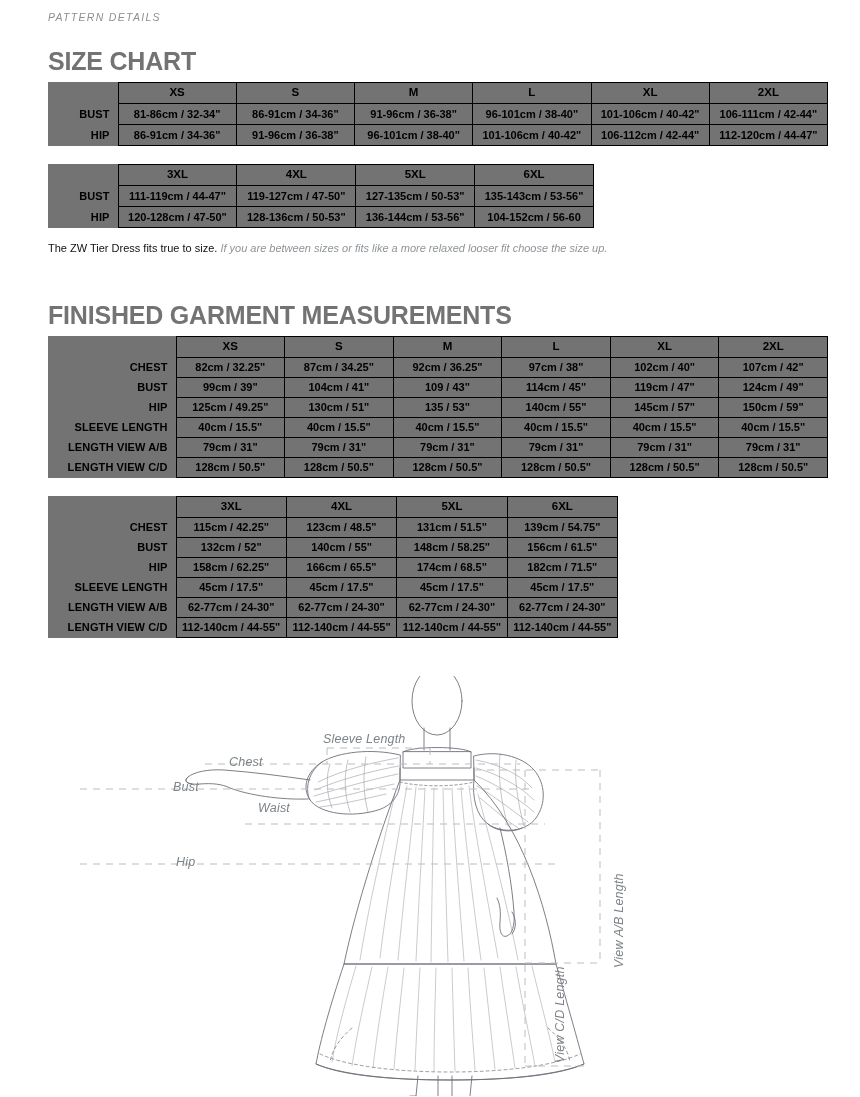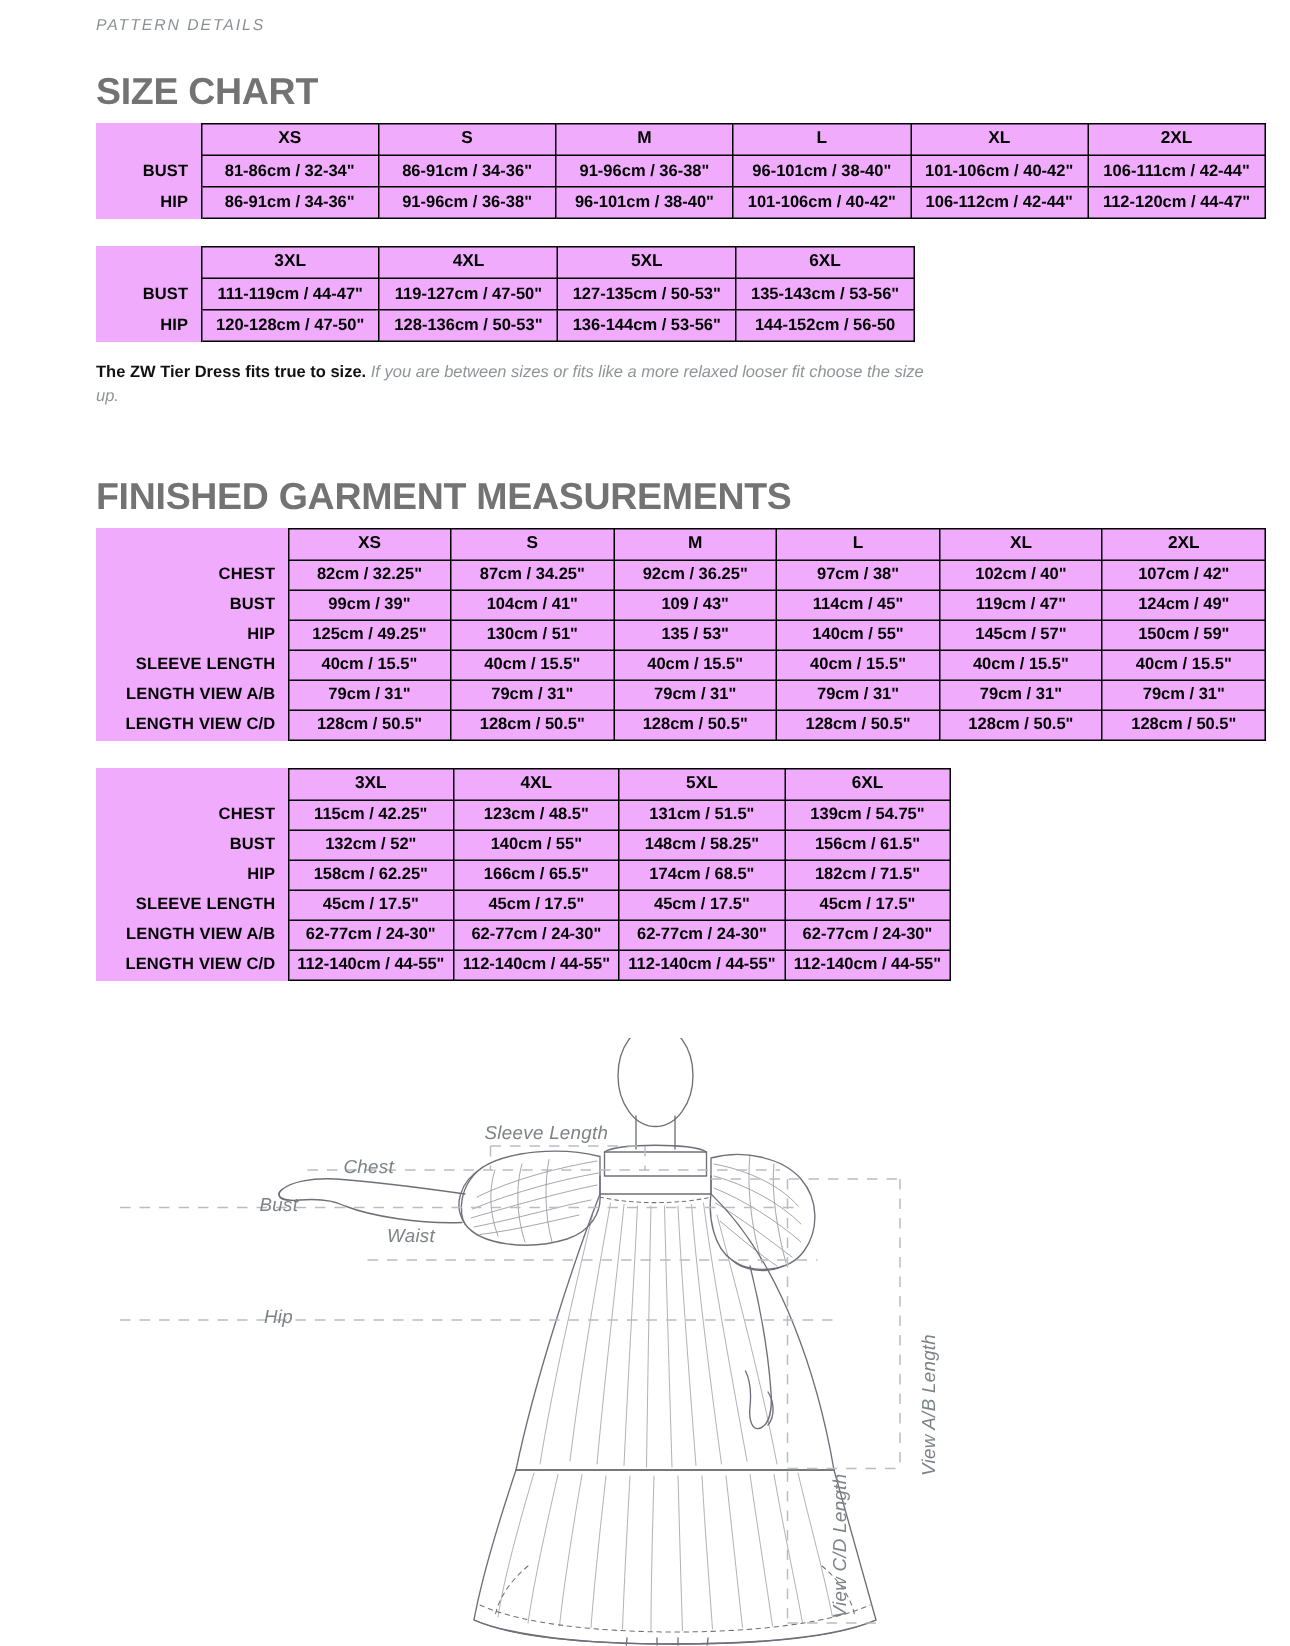--- a/index.html
+++ b/index.html
@@ -7,21 +7,21 @@
   body {
     width: 860px;
     height: 1097px;
     background: #ffffff;
     font-family: "Liberation Sans", sans-serif;
     color: #1a1a1a;
     position: relative;
     overflow: hidden;
   }
 
-  .page { padding: 0 64px; position: relative; width: 688px; }
+  .page { padding: 0 48px; position: relative; width: 688px; }
 
   
   .kicker {
     font-size: 10.5px;
     letter-spacing: 1.3px;
     font-style: italic;
     color: #8a8f93;
     padding-top: 11px;
     font-weight: 400;
   }
@@ -36,21 +36,21 @@
     line-height: 1;
   }
   .section-title.fgm { margin-top: 46px; }
 
   
   table.sz {
     border-collapse: collapse;
     table-layout: fixed;
     font-size: 11px;
     color: #000;
-    background: #f0abfc;
+    background: #737373;
   }
   table.sz td, table.sz th {
     border: 1.6px solid #000;
     text-align: center;
     font-weight: 700;
     padding: 2px 1px;
     white-space: nowrap;
     line-height: 1.15;
   }
   table.sz .rowhead {
@@ -83,21 +83,21 @@
   #fgm-2 col.lbl { width: 128px; }
   #fgm-1 td.val, #fgm-2 td.val { height: 20px; }
   #fgm-1 .rowhead, #fgm-2 .rowhead { font-size: 11px; }
 
   
   .note-true {
     margin-top: 13px;
     font-size: 11px;
     line-height: 1.45;
   }
-  .note-true b { font-weight: 700; color: #111; }
+  .note-true b { font-weight: 400; color: #111; }
   .note-true i { font-style: italic; color: #8f9498; font-weight: 400; }
 
   .note-foot {
     margin-top: 11px;
     font-size: 10.5px;
     font-style: italic;
     color: #8f9498;
     line-height: 1.55;
     max-width: 790px;
   }
@@ -200,21 +200,21 @@
         <td class="val">111-119cm / 44-47"</td>
         <td class="val">119-127cm / 47-50"</td>
         <td class="val">127-135cm / 50-53"</td>
         <td class="val">135-143cm / 53-56"</td>
       </tr>
       <tr>
         <td class="rowhead">HIP</td>
         <td class="val">120-128cm / 47-50"</td>
         <td class="val">128-136cm / 50-53"</td>
         <td class="val">136-144cm / 53-56"</td>
-        <td class="val">144-152cm / 56-50</td>
+        <td class="val">104-152cm / 56-60</td>
       </tr>
     </tbody>
   </table>
 
   <p class="note-true">
     <b>The ZW Tier Dress fits true to size.</b>
     <i>If you are between sizes or fits like a more relaxed looser fit choose the size up.</i>
   </p>
 
   <h1 class="section-title fgm">FINISHED GARMENT MEASUREMENTS</h1>

